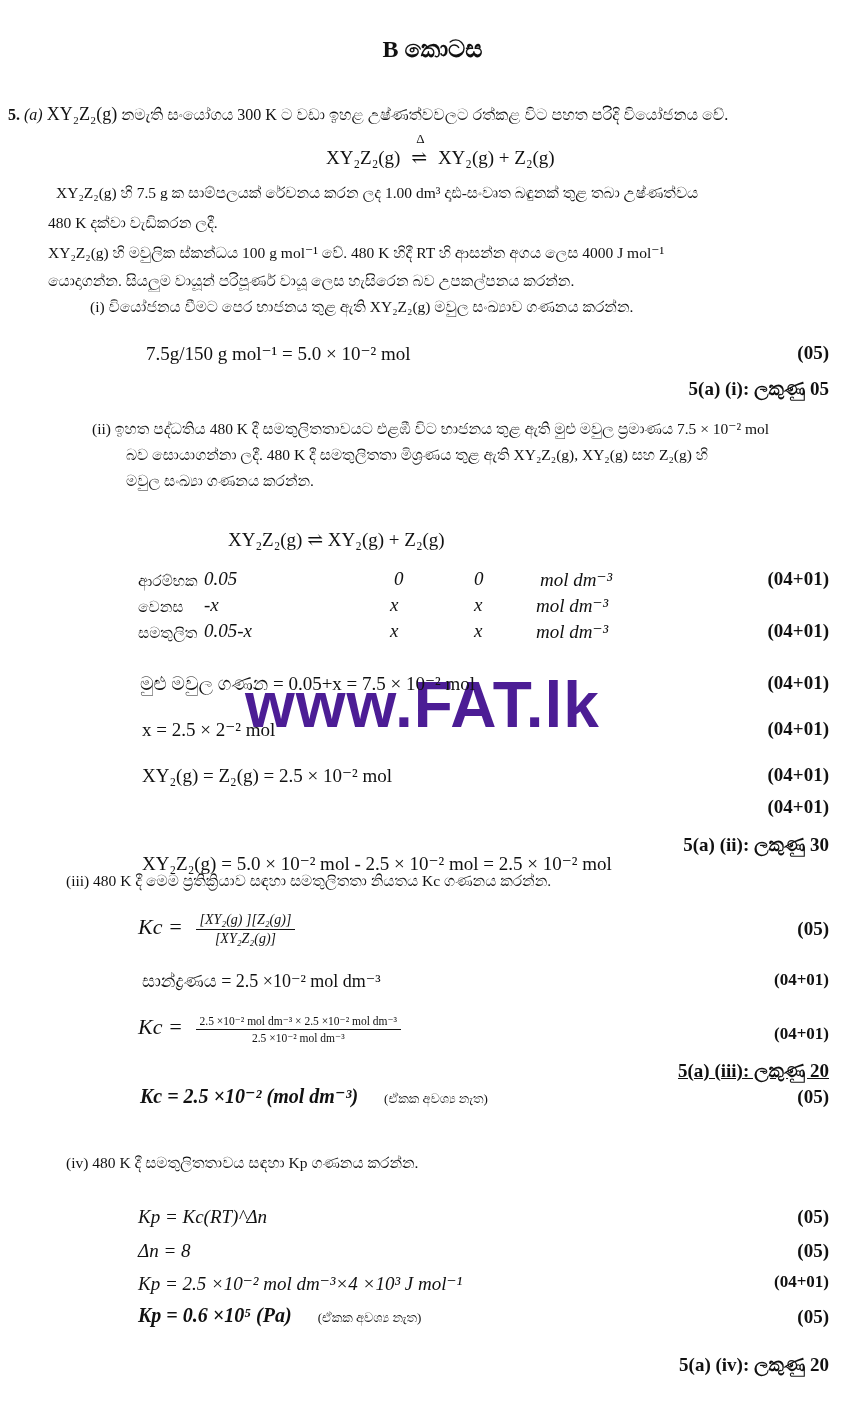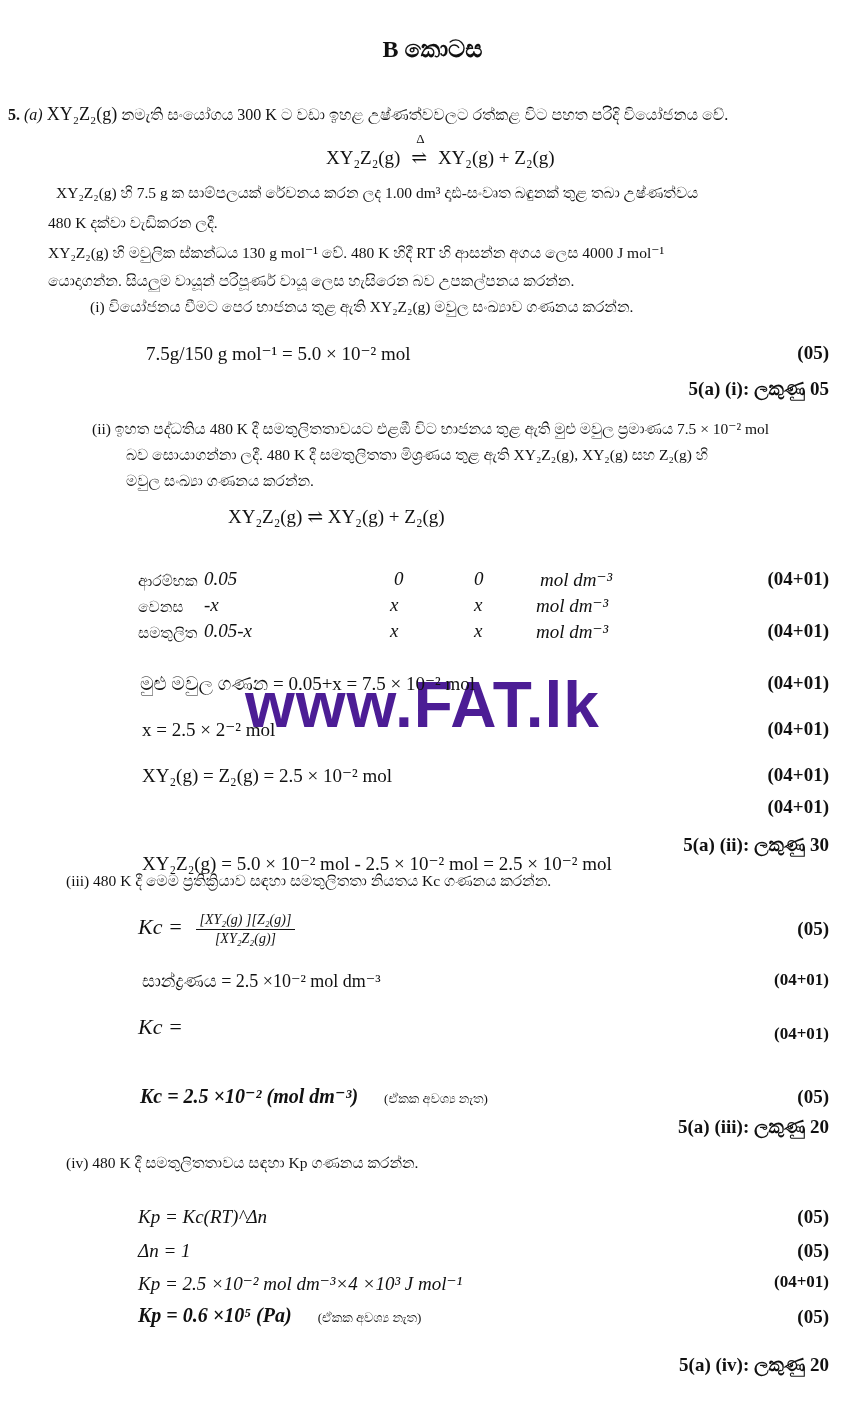--- a/index.html
+++ b/index.html
@@ -49,33 +49,33 @@
   </div>
 
   <div class="abs eq" style="left:326px; top:146px;">
     <span>XY₂Z₂(g)</span>
     <span class="arrow">⇌<span class="delta">Δ</span></span>
     <span>XY₂(g) + Z₂(g)</span>
   </div>
 
   <div class="abs p" style="left:48px; top:184px;margin-left:8px;">XY₂Z₂(g) හි 7.5 g ක සාම්පලයක් රේචනය කරන ලද 1.00 dm³ දෘඪ-සංවෘත බඳුනක් තුළ තබා උෂ්ණත්වය</div>
   <div class="abs p" style="left:48px; top:214px;">480 K දක්වා වැඩිකරන ලදී.</div>
-  <div class="abs p" style="left:48px; top:244px;">XY₂Z₂(g) හි මවුලික ස්කන්ධය 130 g mol⁻¹ වේ. 480 K හිදී RT හි ආසන්න අගය ලෙස 4000 J mol⁻¹</div>
+  <div class="abs p" style="left:48px; top:244px;">XY₂Z₂(g) හි මවුලික ස්කන්ධය 100 g mol⁻¹ වේ. 480 K හිදී RT හි ආසන්න අගය ලෙස 4000 J mol⁻¹</div>
   <div class="abs p" style="left:48px; top:272px;">යොදාගන්න. සියලුම වායූන් පරිපූර්ණ වායූ ලෙස හැසිරෙන බව උපකල්පනය කරන්න.</div>
 
   <div class="abs p" style="left:90px; top:298px;">(i) වියෝජනය වීමට පෙර භාජනය තුළ ඇති XY₂Z₂(g) මවුල සංඛ්‍යාව ගණනය කරන්න.</div>
   <div class="abs eq" style="left:146px; top:342px;text-align:right;">7.5g/150 g mol⁻¹ = 5.0 × 10⁻² mol</div>
   <div class="abs marks" style="top:342px;">(05)</div>
   <div class="abs subtotal" style="top:378px;">5(a) (i): ලකුණු 05</div>
 
   <div class="abs p" style="left:92px; top:420px;">(ii) ඉහත පද්ධතිය 480 K දී සමතුලිතතාවයට එළඹී විට භාජනය තුළ ඇති මුළු මවුල ප්‍රමාණය 7.5 × 10⁻² mol</div>
   <div class="abs p" style="left:126px; top:446px;">බව සොයාගන්නා ලදී.  480 K දී සමතුලිතතා මිශ්‍රණය තුළ ඇති XY₂Z₂(g), XY₂(g) සහ Z₂(g) හි</div>
   <div class="abs p" style="left:126px; top:472px;">මවුල සංඛ්‍යා ගණනය කරන්න.</div>
 
-  <div class="abs eq" style="left:228px; top:505px;text-align:right;">XY₂Z₂(g)  ⇌   XY₂(g) + Z₂(g)</div>
+  <div class="abs eq" style="left:228px; top:528px;text-align:right;">XY₂Z₂(g)  ⇌   XY₂(g) + Z₂(g)</div>
 
   <div>
     <div>
       <span class="cell p" style="left:138px; top:572px;">ආරම්භක</span>
       <span class="cell eq it" style="left:204px; top:568px;">0.05</span>
       <span class="cell eq it" style="left:394px; top:568px;">0</span>
       <span class="cell eq it" style="left:474px; top:568px;">0</span>
       <span class="cell eq it" style="left:540px; top:568px;">mol dm⁻³</span>
       <span class="abs marks" style="top:568px;">(04+01)</span>
     </div>
@@ -115,35 +115,39 @@
       <span class="den it">[XY₂Z₂(g)]</span>
     </span>
   </div>
   <div class="abs marks" style="top:918px;">(05)</div>
 
   <div class="abs eq" style="left:142px; top:970px; font-size:18px;">සාන්ද්‍රණය = 2.5 ×10⁻² mol dm⁻³</div>
   <div class="abs marks" style="top:970px; font-size:17px;">(04+01)</div>
 
   <div class="abs eq" style="left:138px; top:1014px;">
     <span class="it" style="font-size:22px">Kc =</span>
+    <span class="frac" style="font-size:11.5px">
+      <span class="num">2.5 ×10⁻² mol dm⁻³ × 2.5 ×10⁻² mol dm⁻³</span>
+      <span class="den">2.5 ×10⁻² mol dm⁻³</span>
+    </span>
   </div>
   <div class="abs marks" style="top:1024px; font-size:17px;">(04+01)</div>
 
   <div class="abs" style="left:140px; top:1084px;">
     <span class="bold it" style="font-size:20px">Kc =  2.5 ×10⁻² (mol dm⁻³)</span>
     <span class="small-si" style="margin-left:22px">(ඒකක අවශ්‍ය නැත)</span>
   </div>
   <div class="abs marks" style="top:1086px;">(05)</div>
-  <div class="abs subtotal" style="top:1116px;">5(a) (iii): ලකුණු 20</div>
+  <div class="abs subtotal" style="top:1060px;text-decoration:underline;">5(a) (iii): ලකුණු 20</div>
 
   <div class="abs p" style="left:66px; top:1154px;">(iv) 480 K දී සමතුලිතතාවය සඳහා Kp ගණනය කරන්න.</div>
 
   <div class="abs eq it" style="left:138px; top:1206px;">Kp  =   Kc(RT)^Δn</div>
   <div class="abs marks" style="top:1206px;">(05)</div>
-  <div class="abs eq it" style="left:138px; top:1240px;">Δn  = 1</div>
+  <div class="abs eq it" style="left:138px; top:1240px;">Δn  = 8</div>
   <div class="abs marks" style="top:1240px;">(05)</div>
   <div class="abs eq it" style="left:138px; top:1272px;">Kp  =  2.5 ×10⁻² mol dm⁻³×4 ×10³ J mol⁻¹</div>
   <div class="abs marks" style="top:1272px; font-size:17px;">(04+01)</div>
 
   <div class="abs" style="left:138px; top:1304px;">
     <span class="bold it" style="font-size:20px">Kp  =  0.6 ×10⁵ (Pa)</span>
     <span class="small-si" style="margin-left:22px">(ඒකක අවශ්‍ය නැත)</span>
   </div>
   <div class="abs marks" style="top:1306px;">(05)</div>
   <div class="abs subtotal" style="top:1354px;">5(a) (iv): ලකුණු 20</div>

